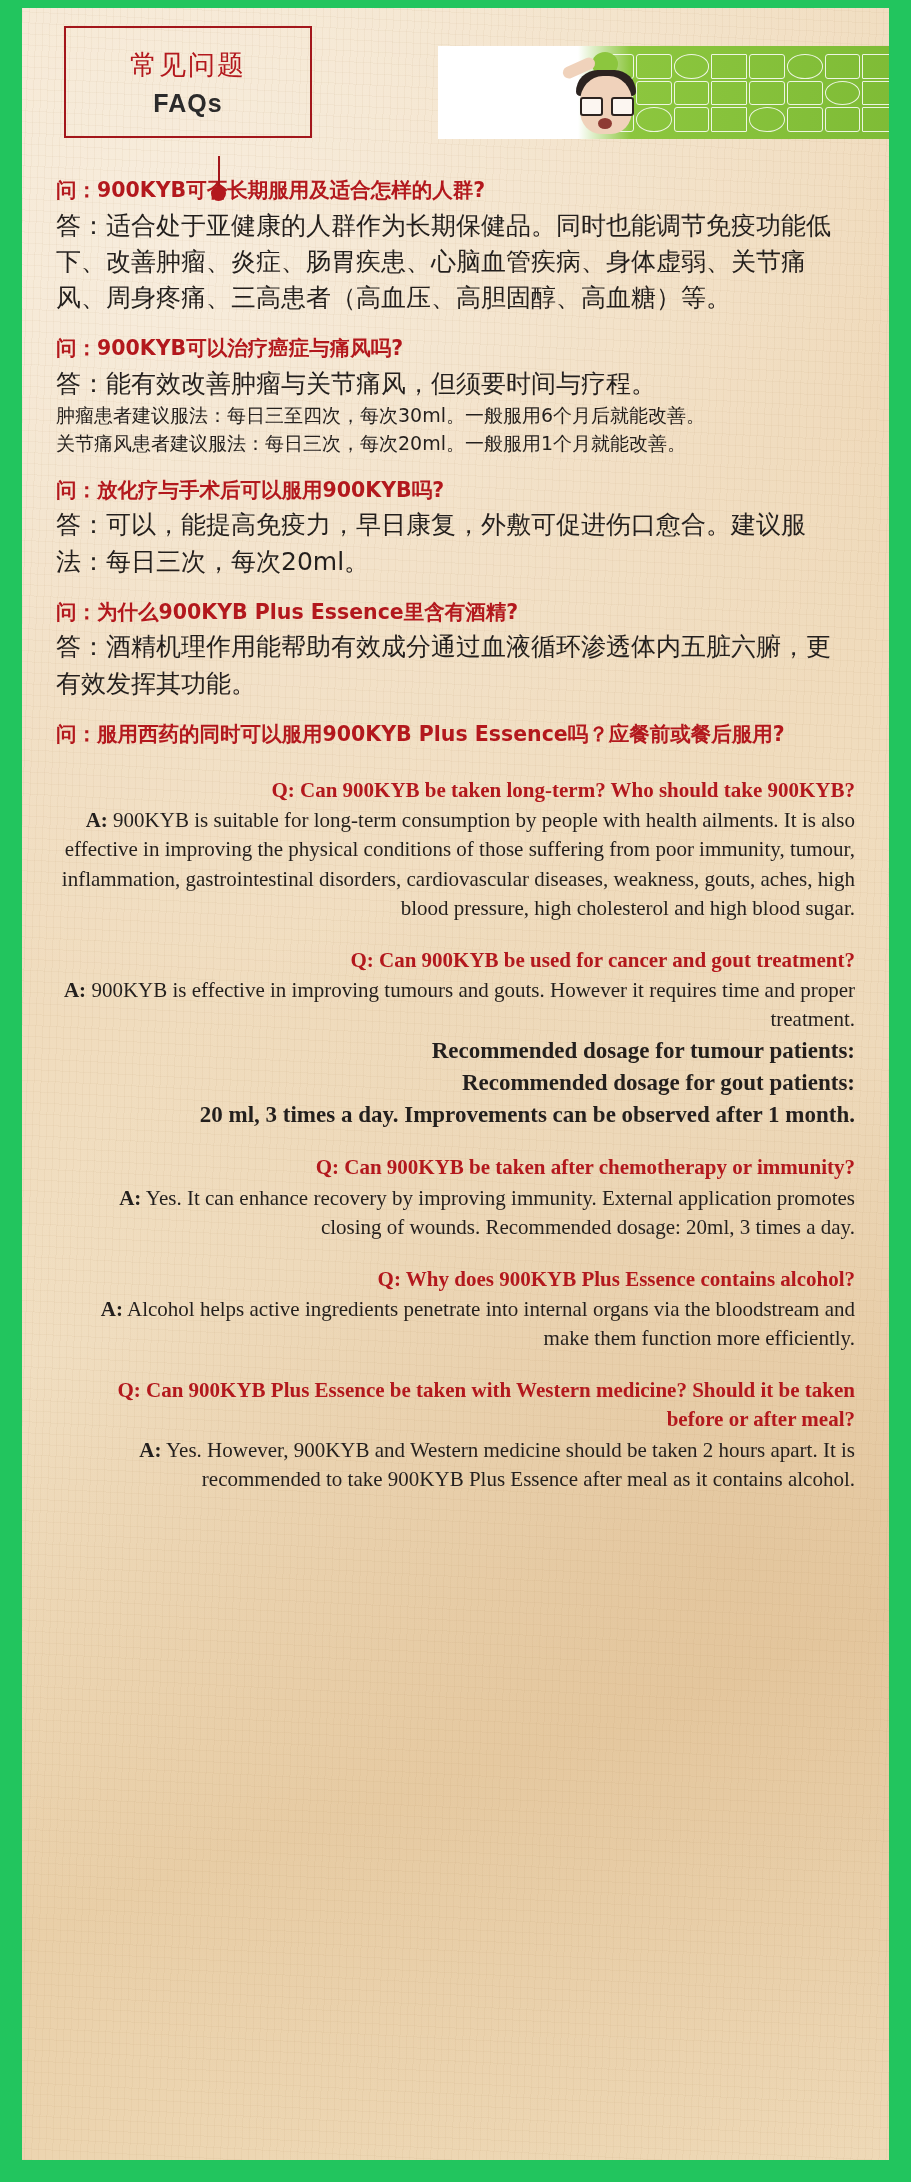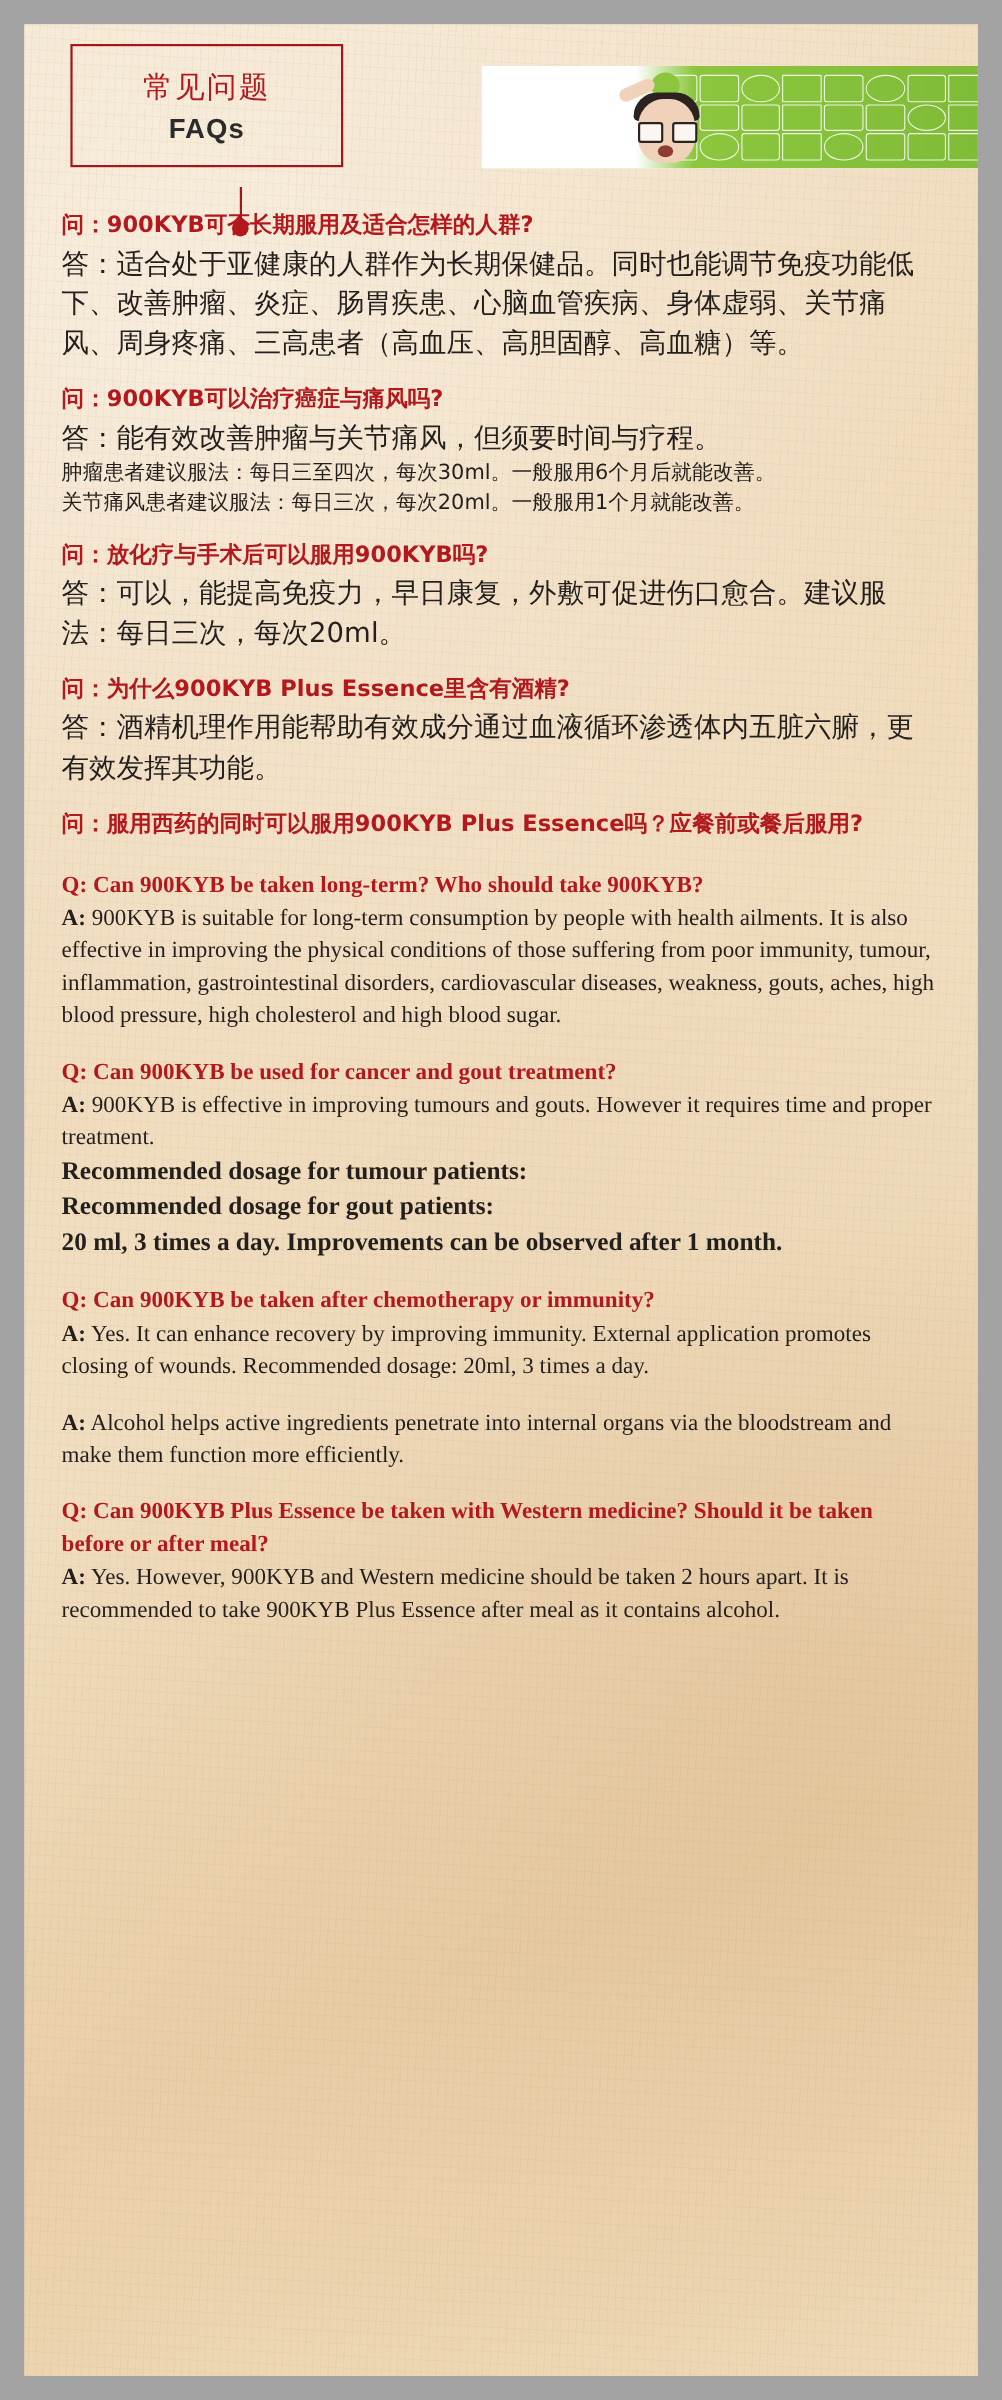--- a/index.html
+++ b/index.html
@@ -10,23 +10,23 @@
     width: 911px;
     height: 2182px;
     background: #b51f18;
     font-family: "Liberation Serif", serif;
     overflow: hidden;
   }
   .page {
     position: relative;
     width: 911px;
     height: 2182px;
-    background: #a3a3a3;
+    background: #22c55e;
     box-sizing: border-box;
-    padding: 22px 22px 22px 22px;
+    padding: 8px 22px 22px 22px;
   }
   .paper {
     position: relative;
     width: 100%;
     height: 100%;
     box-sizing: border-box;
     background:
       radial-gradient(circle at 18% 12%, rgba(255,255,255,0.45) 0%, rgba(255,255,255,0) 38%),
       radial-gradient(circle at 82% 72%, rgba(214,176,130,0.35) 0%, rgba(214,176,130,0) 45%),
       linear-gradient(160deg, #f3e2c8 0%, #efd9b9 28%, #f1dfc2 55%, #e9cfa8 78%, #f0dcbb 100%);
@@ -219,21 +219,21 @@
     color: #231f1d;
     font-size: 19px;
     line-height: 1.45;
   }
 
   
   .en-section {
     margin-top: 26px;
     font-family: "Liberation Serif", serif;
   }
-  .en-block { margin-bottom: 22px; }
+  .en-block { margin-bottom: 22px; text-align: right; }
   .en-q {
     color: #b3181d;
     font-size: 21px;
     font-weight: bold;
     line-height: 1.4;
     margin-bottom: 1px;
   }
   .en-a {
     color: #231f1d;
     font-size: 21px;
@@ -345,20 +345,21 @@
           <div class="en-extra">Recommended dosage for gout patients:</div>
           <div class="en-extra">20 ml, 3 times a day. Improvements can be observed after 1 month.</div>
         </div>
 
         <div class="en-block">
           <div class="en-q">Q: Can 900KYB be taken after chemotherapy or immunity?</div>
           <div class="en-a"><b>A:</b> <span>Yes. It can enhance recovery by improving immunity. External application promotes closing of wounds. Recommended dosage: 20ml, 3 times a day.</span></div>
         </div>
 
         <div class="en-block">
+          <div class="en-q">Q: Why does 900KYB Plus Essence contains alcohol?</div>
           <div class="en-a"><b>A:</b> <span>Alcohol helps active ingredients penetrate into internal organs via the bloodstream and make them function more efficiently.</span></div>
         </div>
 
         <div class="en-block">
           <div class="en-q">Q: Can 900KYB Plus Essence be taken with Western medicine? Should it be taken before or after meal?</div>
           <div class="en-a"><b>A:</b> <span>Yes. However, 900KYB and Western medicine should be taken 2 hours apart. It is recommended to take 900KYB Plus Essence after meal as it contains alcohol.</span></div>
         </div>
 
       </div>
 

